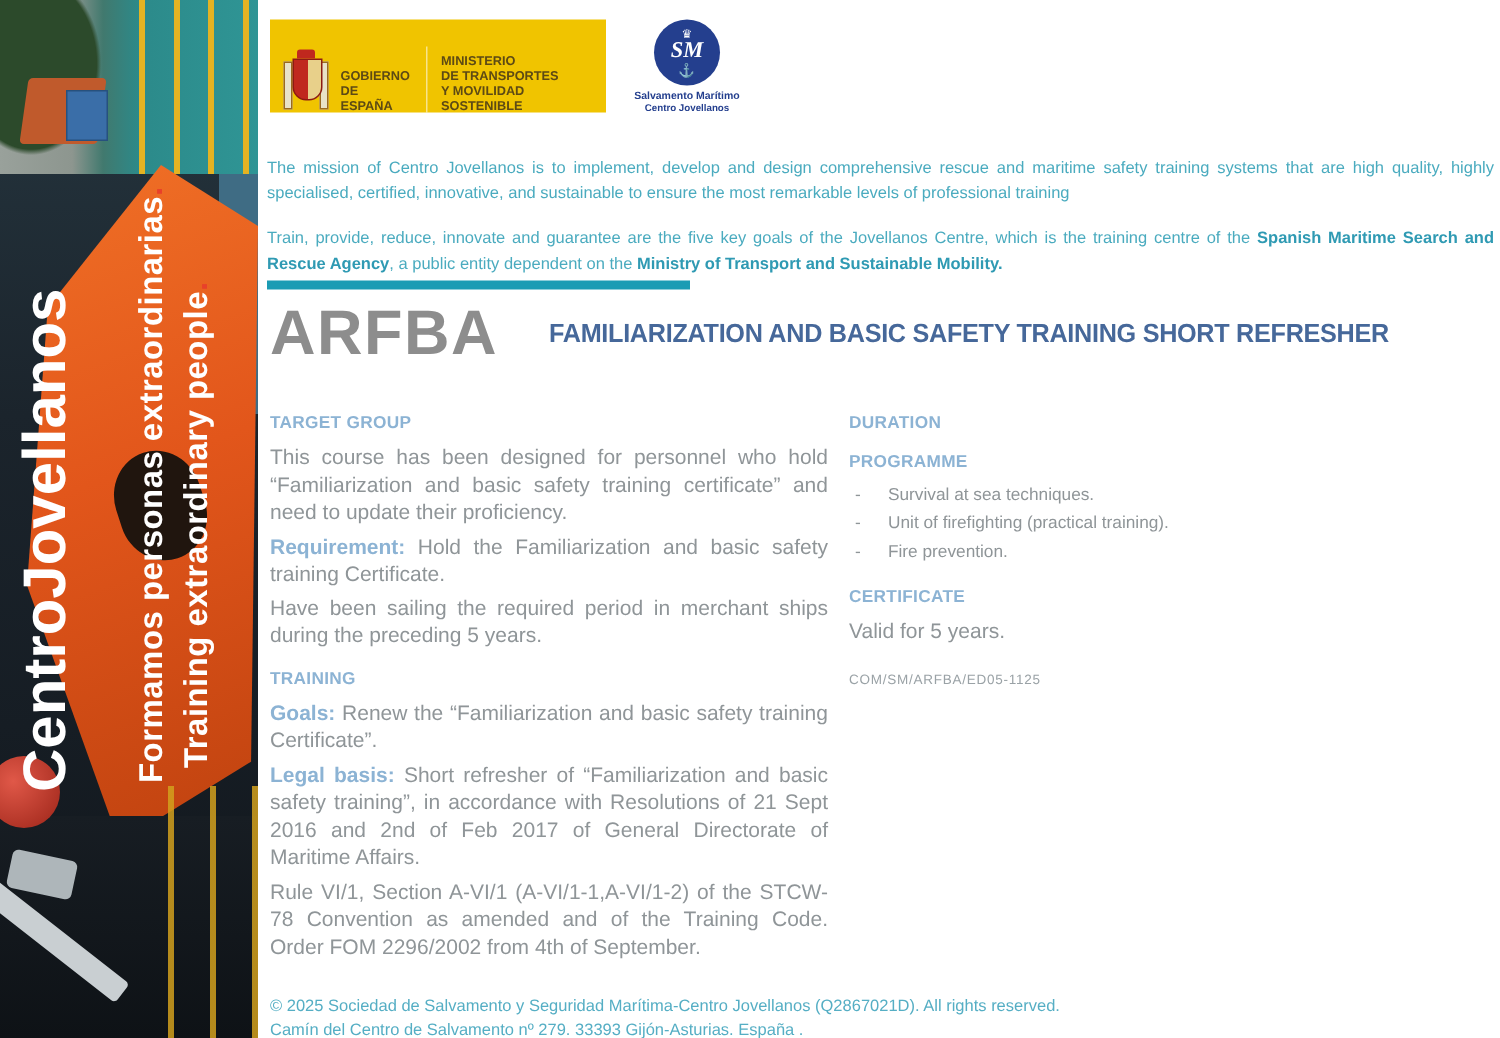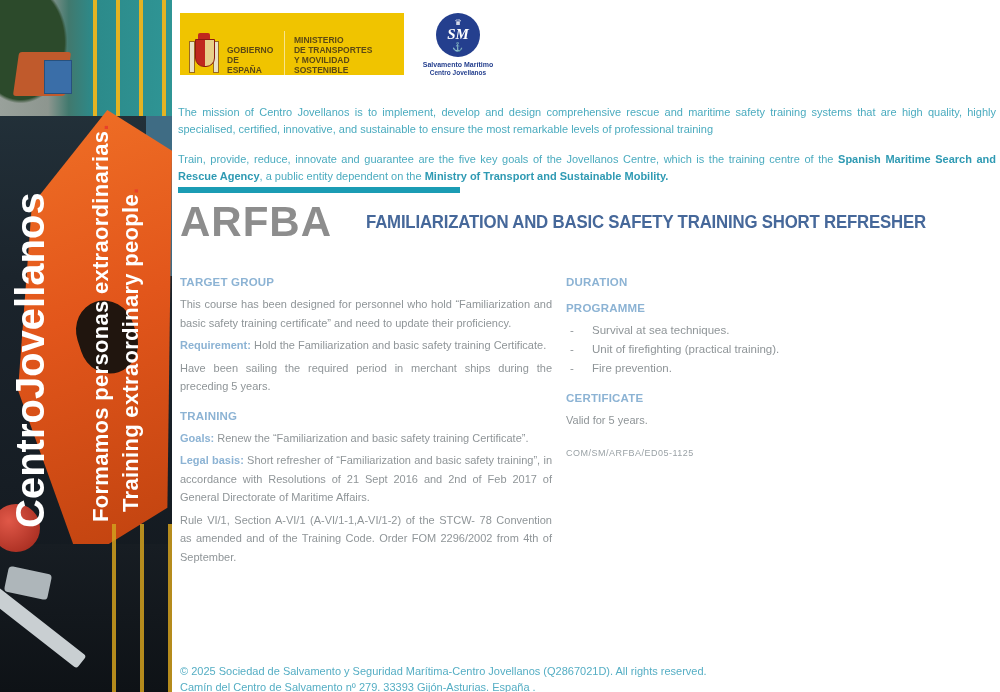--- a/index.html
+++ b/index.html
@@ -68,21 +68,21 @@
   .stray-dot{position:absolute;left:232px;top:76px;color:#4aabbf;font-weight:bold;}
   .rule{position:absolute;left:6px;top:187px;width:282px;height:6px;background:#1b9cb4;}
   .course-head{position:absolute;left:8px;top:198px;display:flex;align-items:center;}
   .course-label{font-size:42px;font-weight:bold;color:#8d8d8d;letter-spacing:1px;}
   .course-title{margin-left:34px;font-size:17.5px;font-weight:bold;color:#46689a;letter-spacing:-.2px;
     display:inline-block;transform:scaleX(.96);transform-origin:left center;white-space:nowrap;}
   .cols{position:absolute;left:8px;top:276px;display:flex;}
   .col-left{width:372px;}
   .col-right{width:420px;margin-left:14px;}
   h3{margin:0 0 7px;font-size:11.5px;font-weight:bold;color:#8cb3d4;letter-spacing:.2px;line-height:12px;}
-  .cols p{margin:0 0 4px;font-size:11px;line-height:18.5px;color:#8f9598;}
+  .cols p{margin:0 0 4px;font-size:14px;line-height:18.5px;color:#8f9598;}
   .col-left p{text-align:justify;}
   .lbl{color:#8cb3d4;font-weight:bold;}
   .mt{margin-top:14px;}
   .mt2{margin-top:14px;}
   .li{display:flex;font-size:11.5px;line-height:19px;color:#8f9598;}
   .li .dash{width:22px;padding-left:4px;flex:none;}
   .cert-code{margin-top:18px;font-size:9px;color:#9aa2a6;letter-spacing:.5px;}
   .footer{position:absolute;left:8px;top:664px;font-size:11px;line-height:15.5px;color:#55aec4;}
 </style>
 </head>

